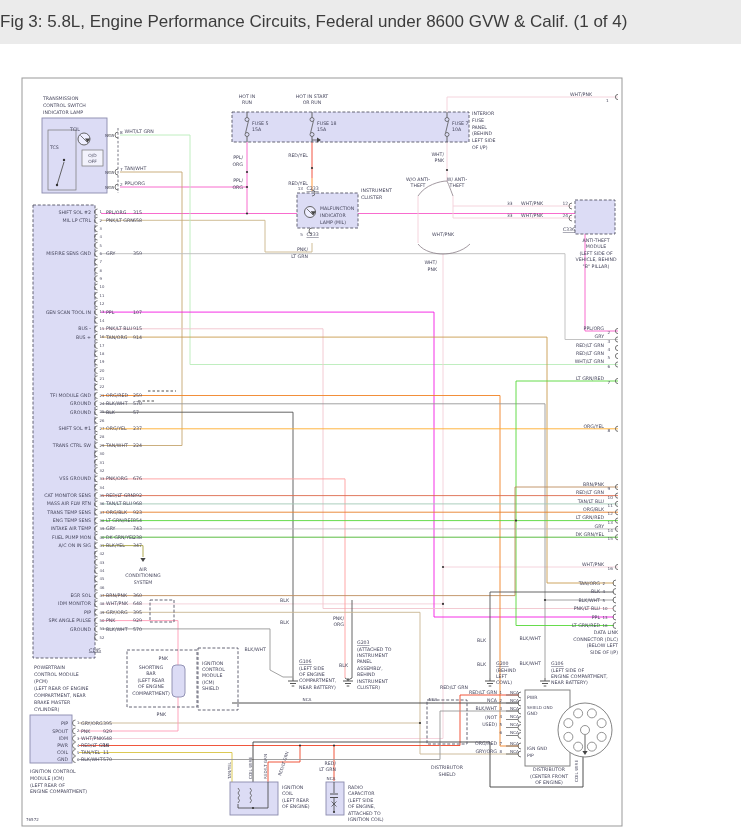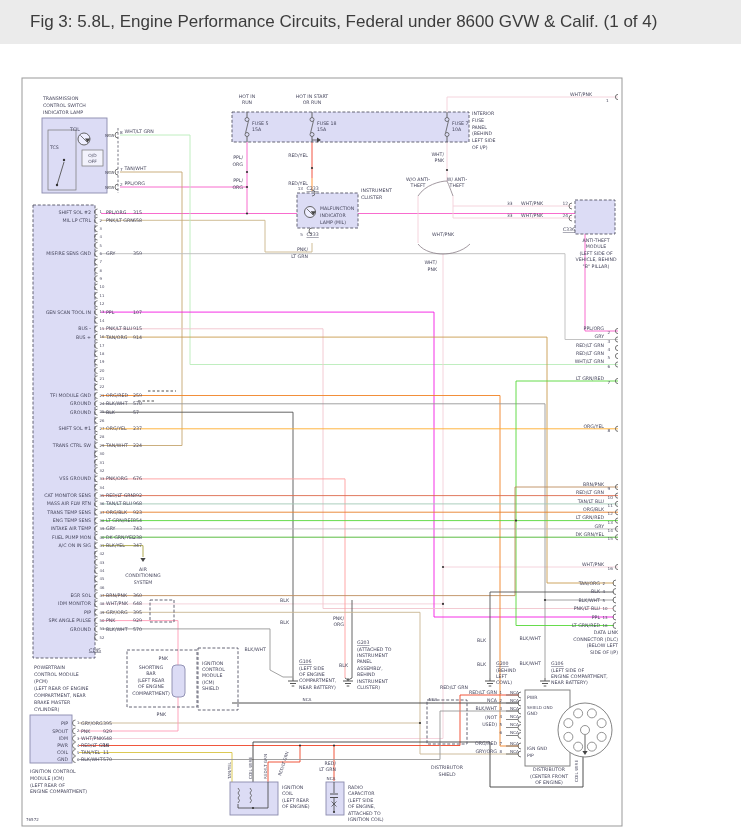--- a/index.html
+++ b/index.html
@@ -1,19 +1,19 @@
 <!DOCTYPE html>
 <html><head>
 <meta charset="utf-8">
 <style>
   html,body{margin:0;padding:0;background:#fff;}
   .stage{position:relative;width:741px;height:835px;background:#fff;overflow:hidden;
          font-family:"Liberation Sans",sans-serif;}
   .titlebar{position:absolute;left:0;top:0;width:741px;height:44px;background:#ebebeb;}
-  .titlebar span{display:block;padding-left:30px;line-height:44px;font-size:17px;color:#3c3c3c;
+  .titlebar span{display:block;line-height:44px;font-size:17px;color:#3c3c3c;
          font-family:"Liberation Sans",sans-serif;}
   svg{position:absolute;left:0;top:0;font-family:"DejaVu Sans",sans-serif;}
   svg text{fill:#4a4a60;}
 </style>
 </head>
 <body>
 
 <div class="stage">
   <div class="titlebar">
     <span>Fig 3: 5.8L, Engine Performance Circuits, Federal under 8600 GVW &amp; Calif. (1 of 4)</span>

